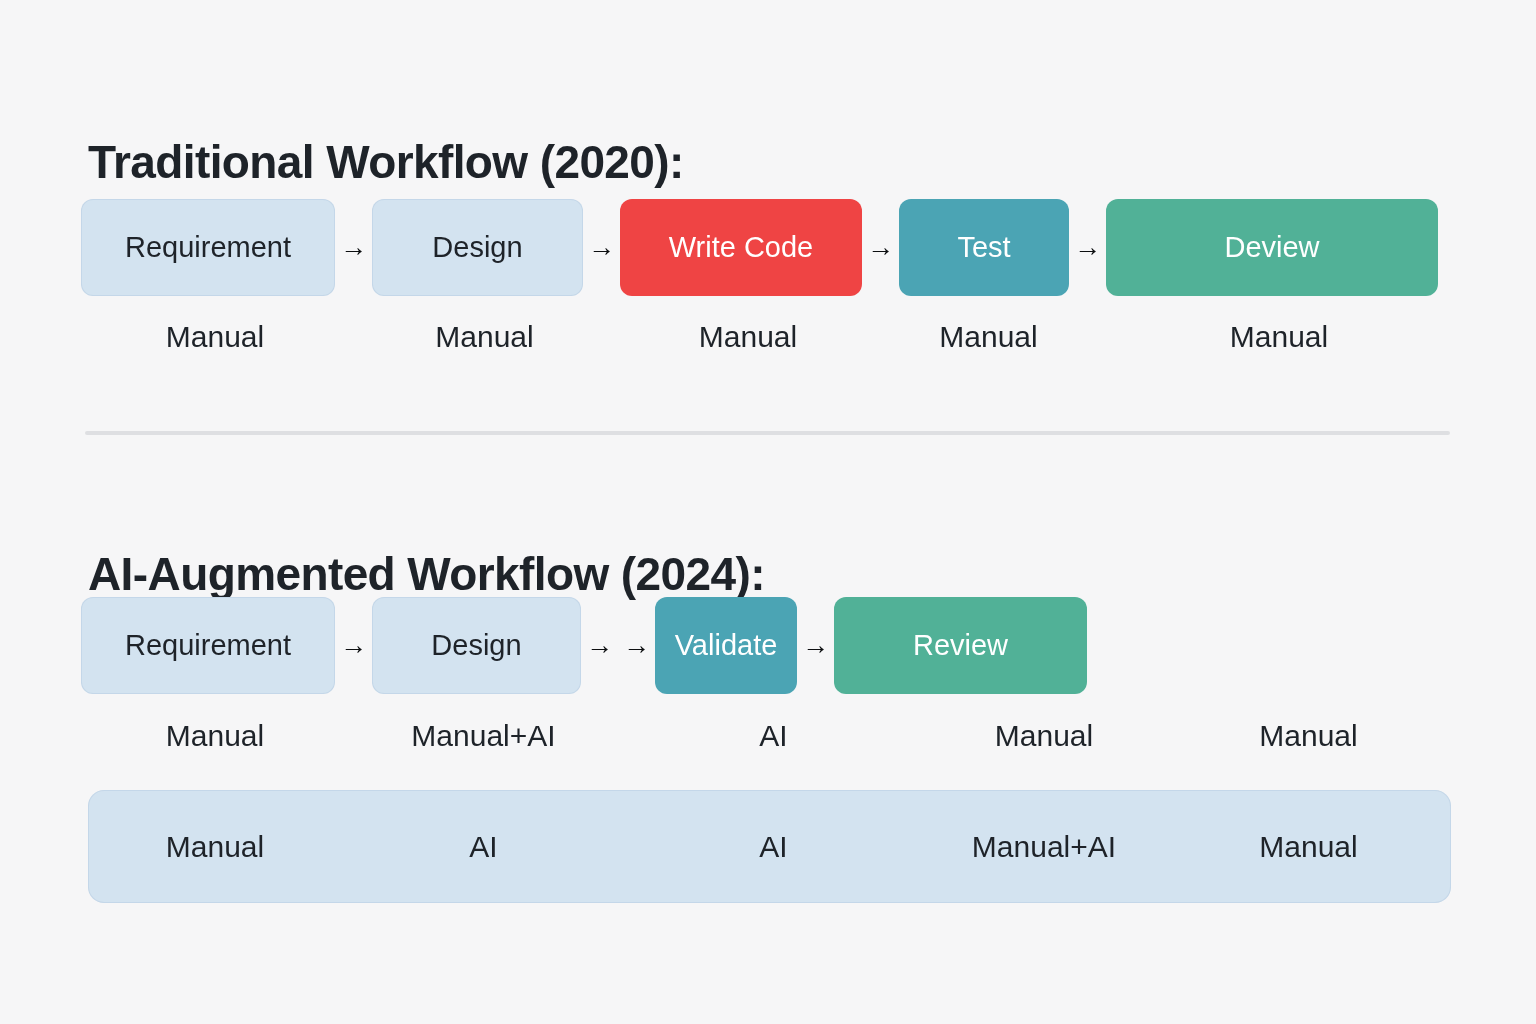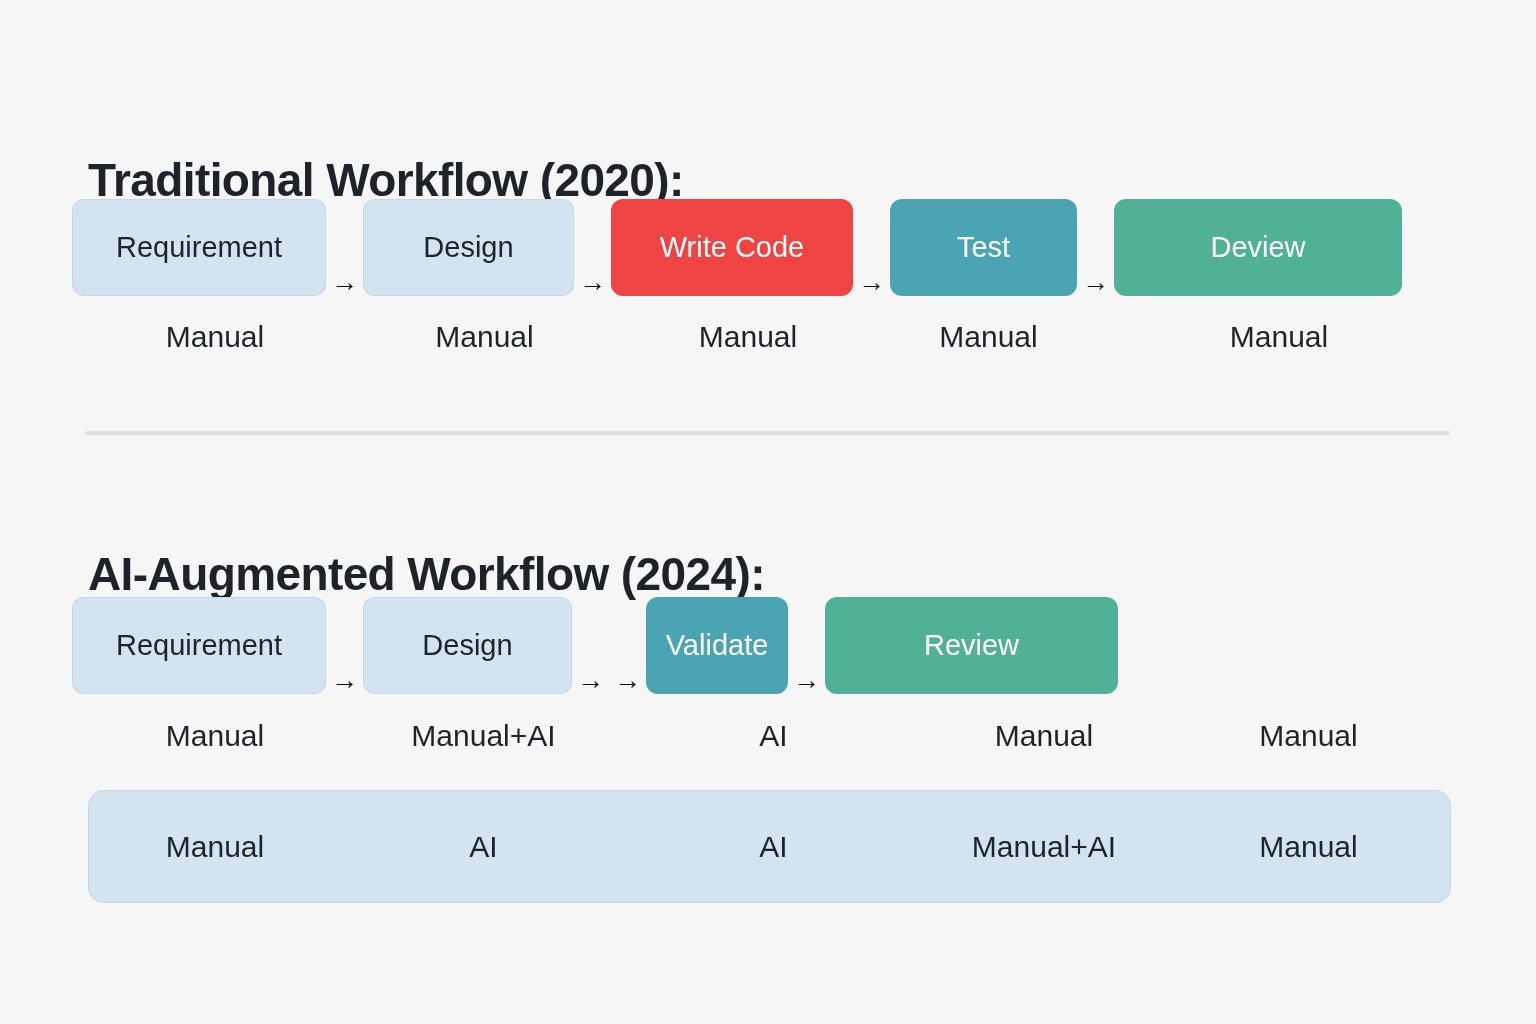--- a/index.html
+++ b/index.html
@@ -17,28 +17,28 @@
   }
   .section-title {
     position: absolute;
     left: 88px;
     font-size: 46px;
     font-weight: 800;
     letter-spacing: -0.6px;
     color: #1e2329;
     white-space: nowrap;
   }
-  .title-traditional { top: 122px; }
+  .title-traditional { top: 104px; }
   .title-ai { top: 516px; }
 
   .flow-row {
     position: absolute;
-    left: 72px;
+    left: 81px;
     display: flex;
-    align-items: flex-end;
+    align-items: center;
   }
   .flow-traditional { top: 199px; }
   .flow-ai { top: 597px; }
 
   .step-box {
     height: 97px;
     border-radius: 12px;
     display: flex;
     align-items: center;
     justify-content: center;
@@ -113,23 +113,23 @@
 
   <h1 class="section-title title-traditional">Traditional Workflow (2020):</h1>
 
   <div class="flow-row flow-traditional">
     <div class="step-box box-light" style="width:254px">Requirement</div>
     <div class="arrow-cell">→</div>
     <div class="step-box box-light" style="width:211px">Design</div>
     <div class="arrow-cell">→</div>
     <div class="step-box box-dark" style="width:242px">Write Code</div>
     <div class="arrow-cell">→</div>
-    <div class="step-box box-teal" style="width:187px">Test</div>
+    <div class="step-box box-teal" style="width:170px">Test</div>
     <div class="arrow-cell">→</div>
-    <div class="step-box box-green" style="width:288px">Deview</div>
+    <div class="step-box box-green" style="width:332px">Deview</div>
   </div>
 
   <div class="notes-row notes-traditional">
     <div class="note-cell" style="width:254px">Manual</div>
     <div class="note-spacer"></div>
     <div class="note-cell" style="width:211px">Manual</div>
     <div class="note-spacer"></div>
     <div class="note-cell" style="width:242px">Manual</div>
     <div class="note-spacer"></div>
     <div class="note-cell" style="width:165px">Manual</div>
@@ -142,21 +142,21 @@
   <h1 class="section-title title-ai">AI-Augmented Workflow (2024):</h1>
 
   <div class="flow-row flow-ai">
     <div class="step-box box-light" style="width:254px">Requirement</div>
     <div class="arrow-cell">→</div>
     <div class="step-box box-light" style="width:209px">Design</div>
     <div class="arrow-cell">→</div>
     <div class="arrow-cell">→</div>
     <div class="step-box box-teal" style="width:142px">Validate</div>
     <div class="arrow-cell">→</div>
-    <div class="step-box box-green" style="width:293px">Review</div>
+    <div class="step-box box-green" style="width:253px">Review</div>
   </div>
 
   <div class="notes-row notes-ai">
     <div class="note-cell" style="width:254px">Manual</div>
     <div class="note-spacer"></div>
     <div class="note-cell" style="width:209px">Manual+AI</div>
     <div class="note-spacer"></div>
     <div class="note-cell" style="width:297px">AI</div>
     <div class="note-spacer"></div>
     <div class="note-cell" style="width:170px">Manual</div>

